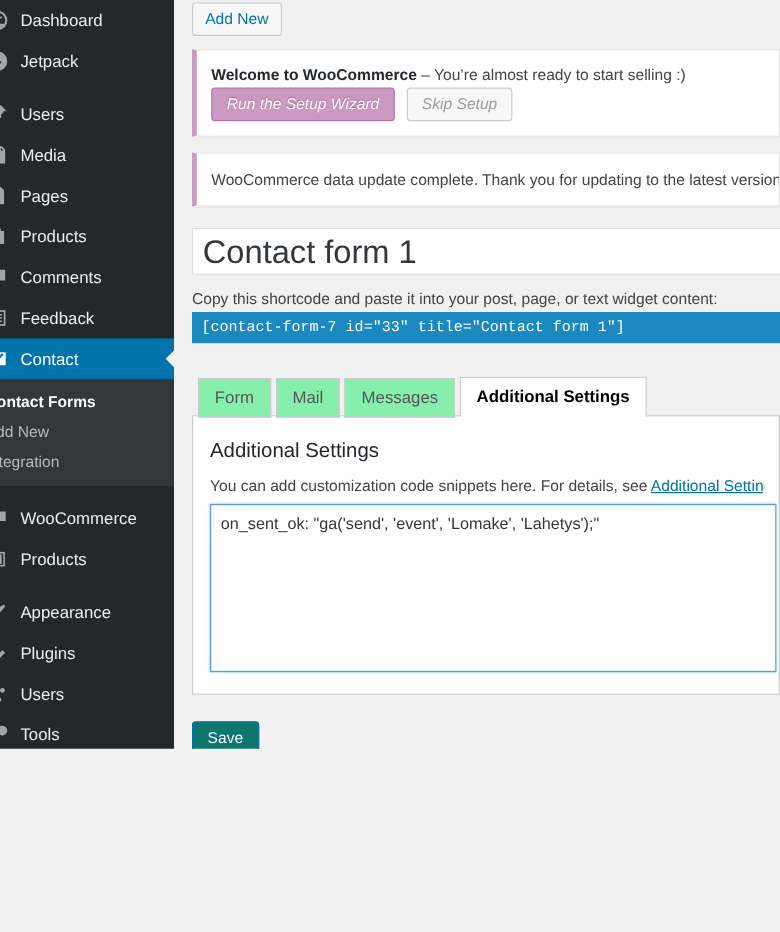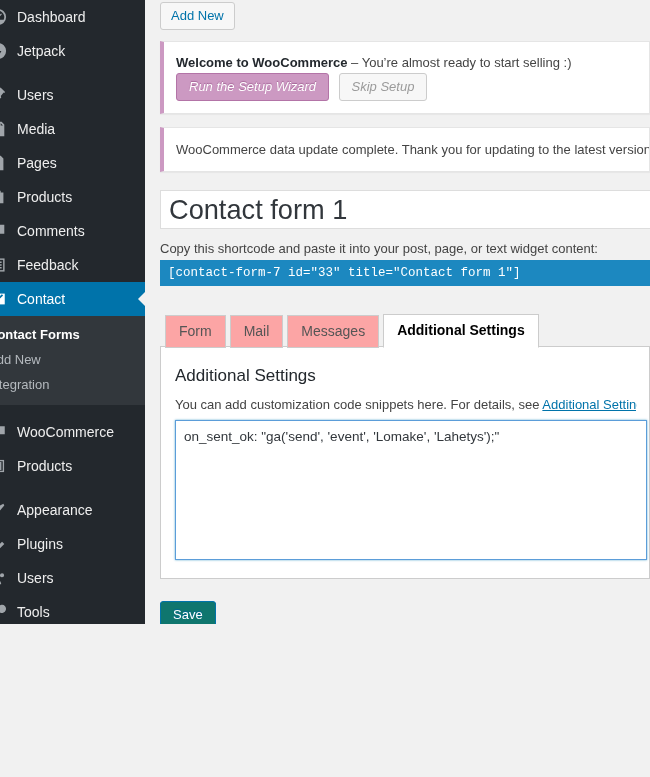--- a/index.html
+++ b/index.html
@@ -208,21 +208,21 @@
   }
   ul.tabs li {
     margin: 0 4px -1px 0;
   }
   ul.tabs li a {
     display: block;
     padding: 6px 13px 7px 13px;
     font-size: 14px;
     line-height: 18px;
     color: #555;
-    background: #fca5a5;
+    background: #86efac;
     border: 1px solid #ccc;
     border-bottom-color: #ccc;
     text-decoration: none;
     cursor: pointer;
   }
   ul.tabs li.active a {
     background: #fff;
     border-bottom-color: #fff;
     color: #000;
     font-weight: bold;

